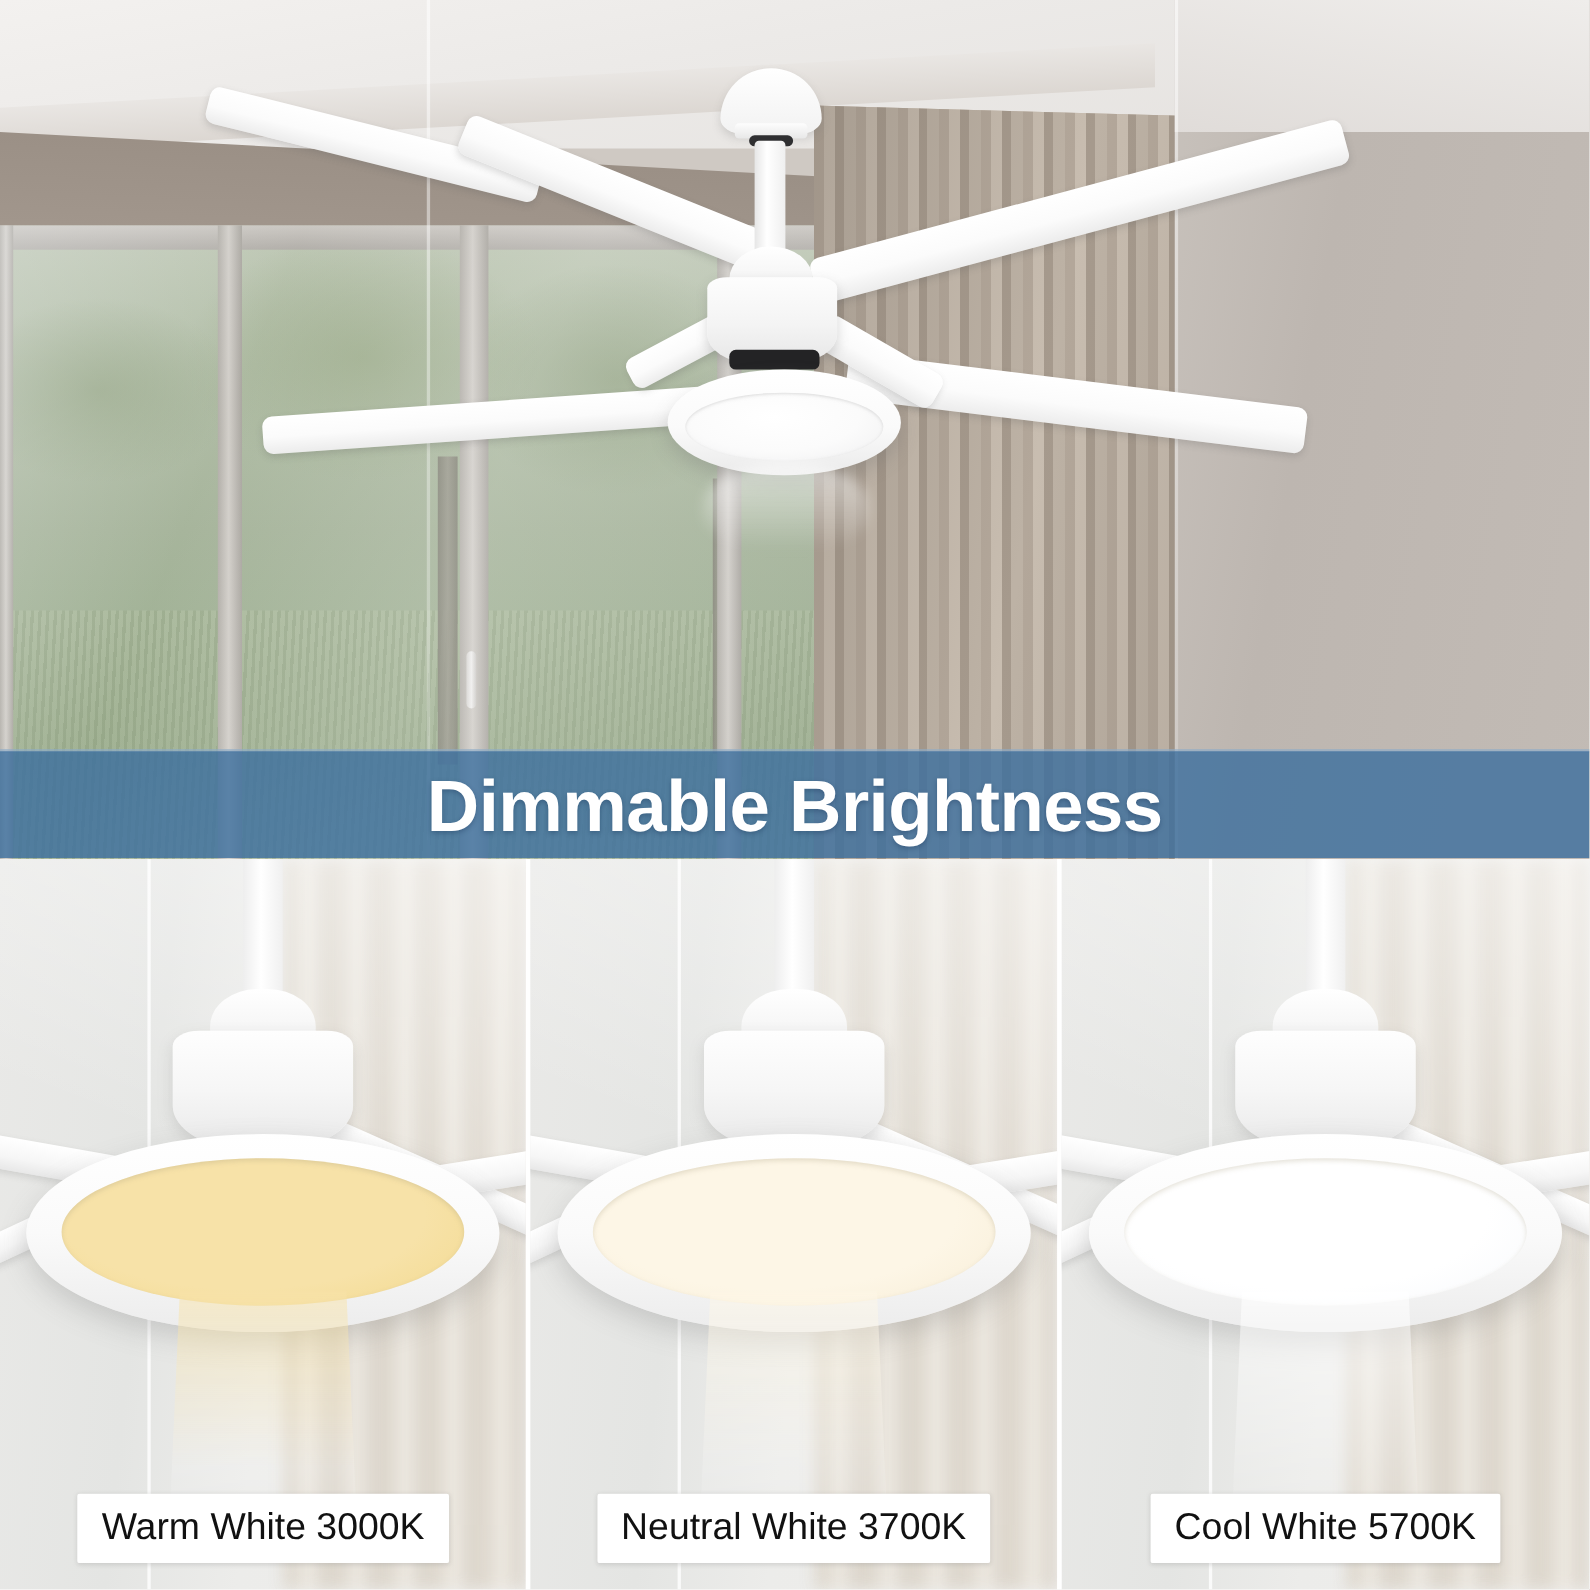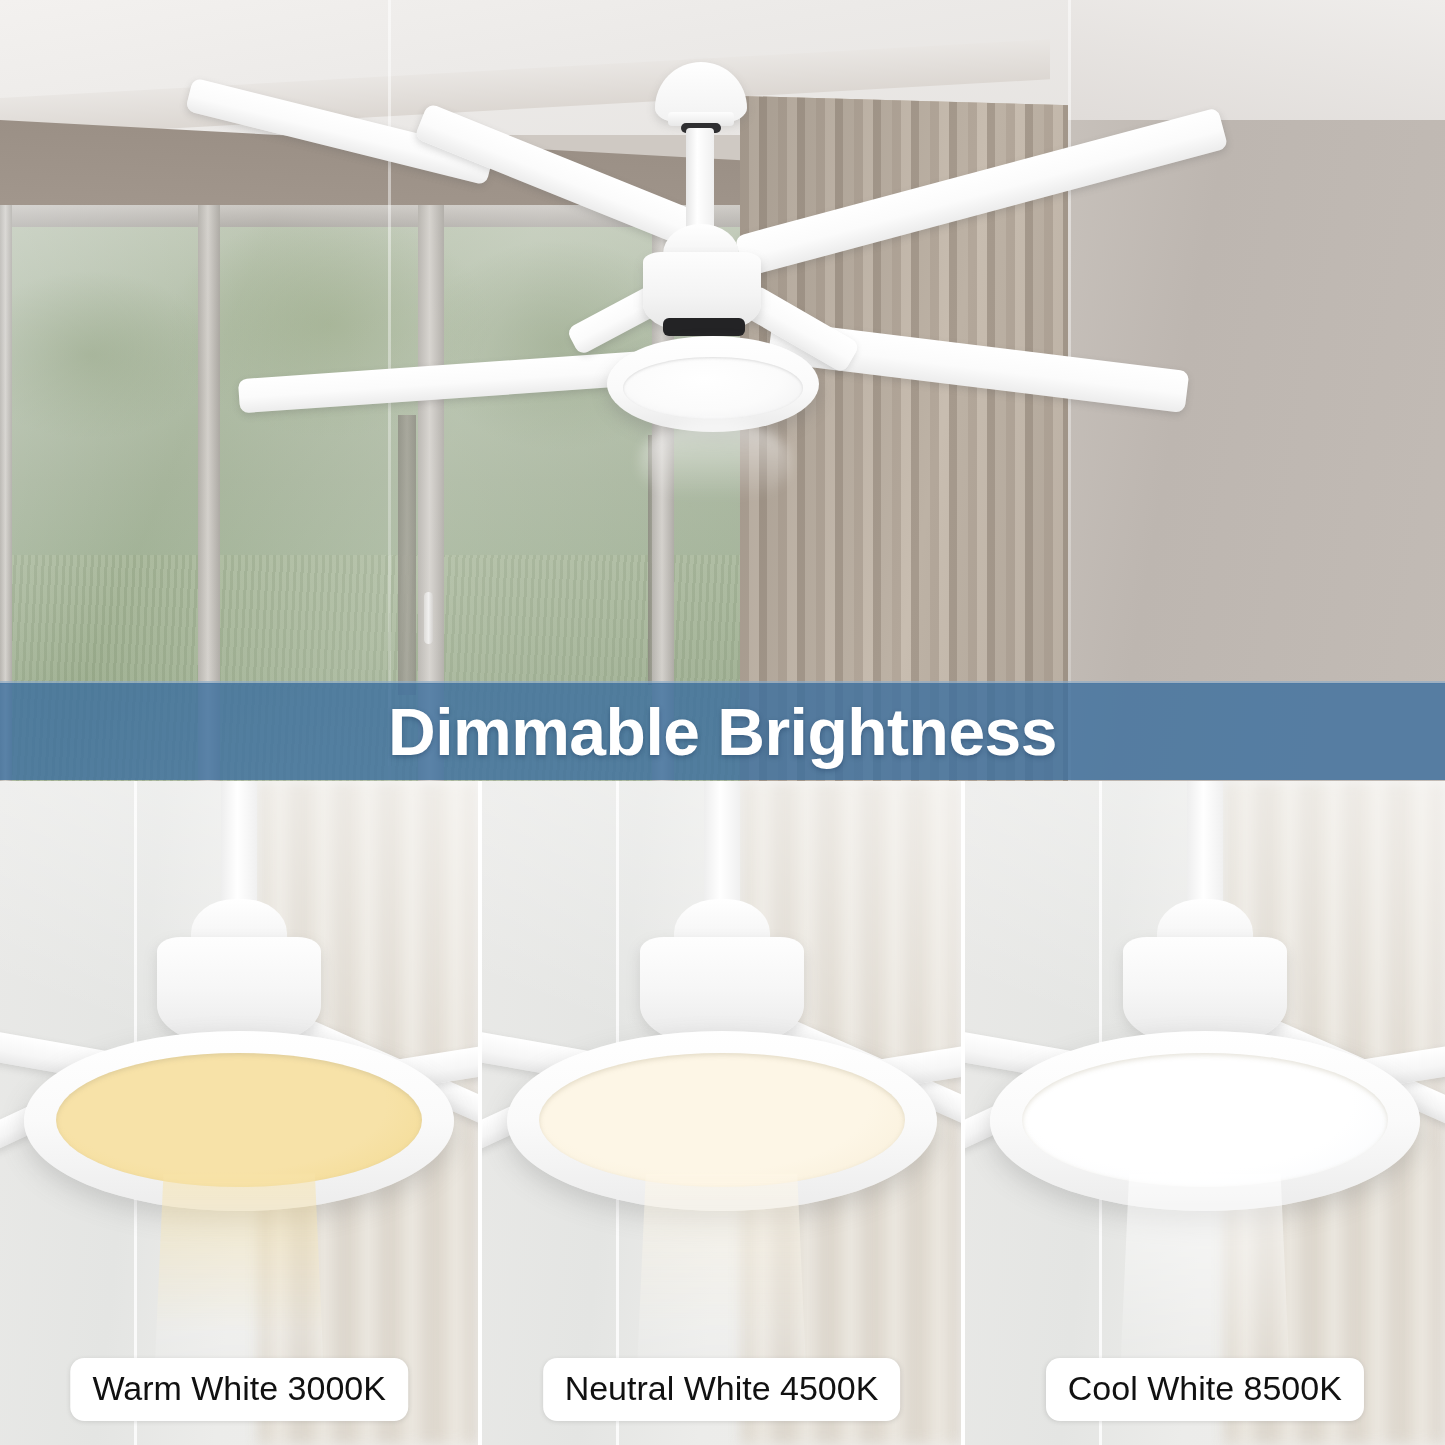--- a/index.html
+++ b/index.html
@@ -148,21 +148,21 @@
     background:linear-gradient(180deg,#ffffff 0%,#fafafa 50%,#ececec 100%);
     border-radius:50%; box-shadow:0 10px 24px rgba(110,110,110,.25); }
   .c-lens { position:absolute; left:50%; margin-left:-183px; top:272px; width:366px; height:134px;
     border-radius:50%; box-shadow:inset 0 2px 5px rgba(160,150,120,.28); }
   .c-beam { position:absolute; left:50%; margin-left:-86px; top:392px; width:172px; height:230px;
     border-radius:0 0 18px 18px; filter:blur(1.5px);
     clip-path:polygon(6% 0, 94% 0, 100% 100%, 0% 100%); }
 
   .plabel { position:absolute; bottom:24px; left:50%; transform:translateX(-50%);
     background:#ffffff; color:#111111; font-size:34px; line-height:1;
-    padding:13px 22px 16px; border-radius:14px; white-space:nowrap;
+    padding:13px 22px 16px; border-radius:2px; white-space:nowrap;
     box-shadow:0 1px 4px rgba(120,120,120,.22); }
 </style>
 </head>
 <body>
 
 <div id="stage">
 
   <div class="hero">
 
     <div class="ceiling"></div>
@@ -262,21 +262,21 @@
       <div class="c-blade" style="left:70px;top:258px;width:150px;height:26px;transform:rotate(-42deg);transform-origin:right center;"></div>
       <div class="c-blade" style="left:280px;top:226px;width:300px;height:26px;transform:rotate(24deg);transform-origin:left center;"></div>
       <div class="c-blade" style="left:288px;top:296px;width:290px;height:30px;transform:rotate(-9deg);transform-origin:left center;"></div>
       <div class="c-blade" style="left:300px;top:262px;width:160px;height:26px;transform:rotate(44deg);transform-origin:left center;"></div>
       <div class="c-rod"></div>
       <div class="c-motor-top"></div>
       <div class="c-motor"></div>
       <div class="c-ring"></div>
       <div class="c-lens" id="lens2" style="background: radial-gradient(at 45% 38%, rgb(253, 246, 230) 0%, rgb(253, 246, 230) 58%, rgb(247, 237, 214) 100%);"></div>
       <div class="c-beam" id="beam2" style="background: linear-gradient(rgba(253, 246, 230, 0.55) 0%, rgba(255, 255, 255, 0.18) 70%, rgba(255, 255, 255, 0) 100%);"></div>
-      <div class="plabel">Neutral White 4500K</div>
+      <div class="plabel">Neutral White 3700K</div>
     </div>
 
     <div class="gap"></div>
 
     <div class="panel p3">
       <div class="pbg"></div>
       <div class="pbg-curtain"></div>
       <div class="pbg-vert"></div>
       <div class="pbg-soft"></div>
       <div class="c-blade" style="left:-60px;top:228px;width:300px;height:26px;transform:rotate(-25deg);transform-origin:right center;"></div>
@@ -284,17 +284,17 @@
       <div class="c-blade" style="left:70px;top:258px;width:150px;height:26px;transform:rotate(-42deg);transform-origin:right center;"></div>
       <div class="c-blade" style="left:280px;top:226px;width:300px;height:26px;transform:rotate(24deg);transform-origin:left center;"></div>
       <div class="c-blade" style="left:288px;top:296px;width:290px;height:30px;transform:rotate(-9deg);transform-origin:left center;"></div>
       <div class="c-blade" style="left:300px;top:262px;width:160px;height:26px;transform:rotate(44deg);transform-origin:left center;"></div>
       <div class="c-rod"></div>
       <div class="c-motor-top"></div>
       <div class="c-motor"></div>
       <div class="c-ring"></div>
       <div class="c-lens" id="lens3" style="background: radial-gradient(at 45% 38%, rgb(255, 255, 255) 0%, rgb(255, 255, 255) 58%, rgb(246, 248, 251) 100%);"></div>
       <div class="c-beam" id="beam3" style="background: linear-gradient(rgba(255, 255, 255, 0.6) 0%, rgba(255, 255, 255, 0.18) 70%, rgba(255, 255, 255, 0) 100%);"></div>
-      <div class="plabel">Cool White 8500K</div>
+      <div class="plabel">Cool White 5700K</div>
     </div>
 
   </div>
 </div>
 
 </body></html>

